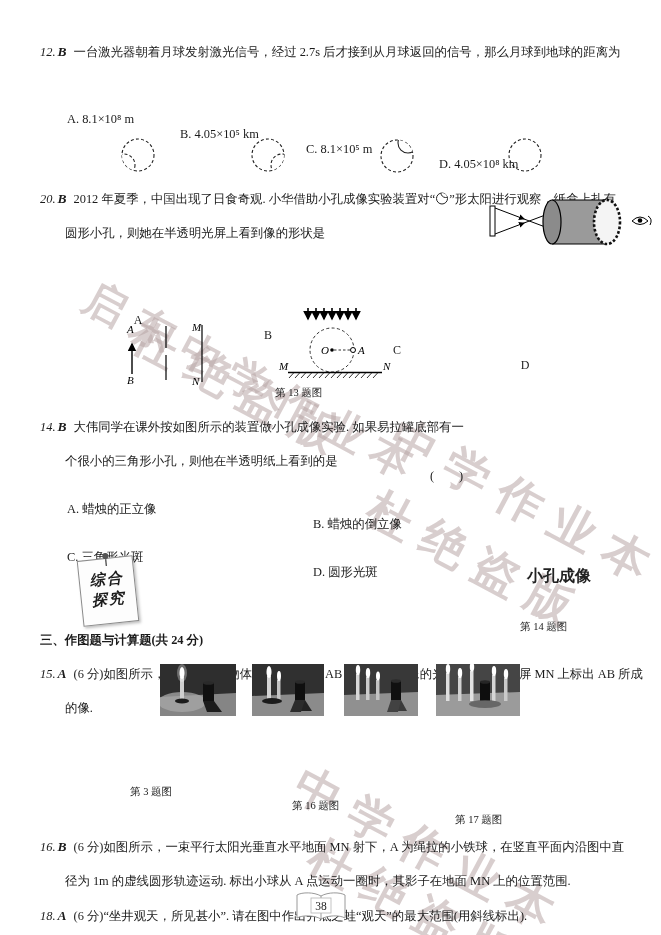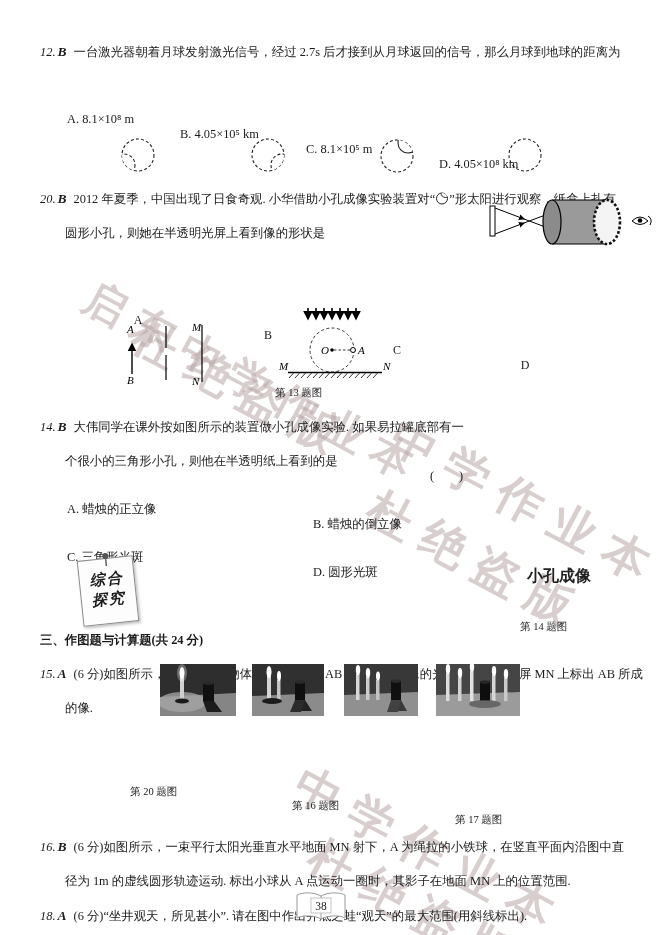--- a/index.html
+++ b/index.html
@@ -159,21 +159,21 @@
       <text x="5" y="11" class="svgit">A</text>
       <line x1="10" y1="52" x2="10" y2="22" stroke="#000" stroke-width="1.4" marker-end="url(#ah)"></line>
       <text x="5" y="62" class="svgit">B</text>
       <line x1="44" y1="4" x2="44" y2="26" stroke="#000" stroke-width="1.2"></line>
       <line x1="44" y1="33" x2="44" y2="58" stroke="#000" stroke-width="1.2"></line>
       <text x="70" y="9" class="svgit">M</text>
       <line x1="80" y1="3" x2="80" y2="60" stroke="#000" stroke-width="1.2"></line>
       <text x="70" y="63" class="svgit">N</text>
     </svg>
   </div>
-  <div class="cap txt" style="left:130px;top:387px;width:80px;">第 20 题图</div>
+  <div class="cap txt" style="left:130px;top:387px;width:80px;">第 3 题图</div>
 
   <div class="txt" style="position:absolute;left:278px;top:306px;">
     <svg width="118" height="80" viewBox="0 0 118 80">
       <g stroke="#000" stroke-width="1.6">
         <line x1="30" y1="2" x2="30" y2="13" marker-end="url(#ah)"></line>
           <line x1="38" y1="2" x2="38" y2="13" marker-end="url(#ah)"></line>
         <line x1="46" y1="2" x2="46" y2="13" marker-end="url(#ah)"></line>
           <line x1="54" y1="2" x2="54" y2="13" marker-end="url(#ah)"></line>
         <line x1="62" y1="2" x2="62" y2="13" marker-end="url(#ah)"></line>
           <line x1="70" y1="2" x2="70" y2="13" marker-end="url(#ah)"></line>

